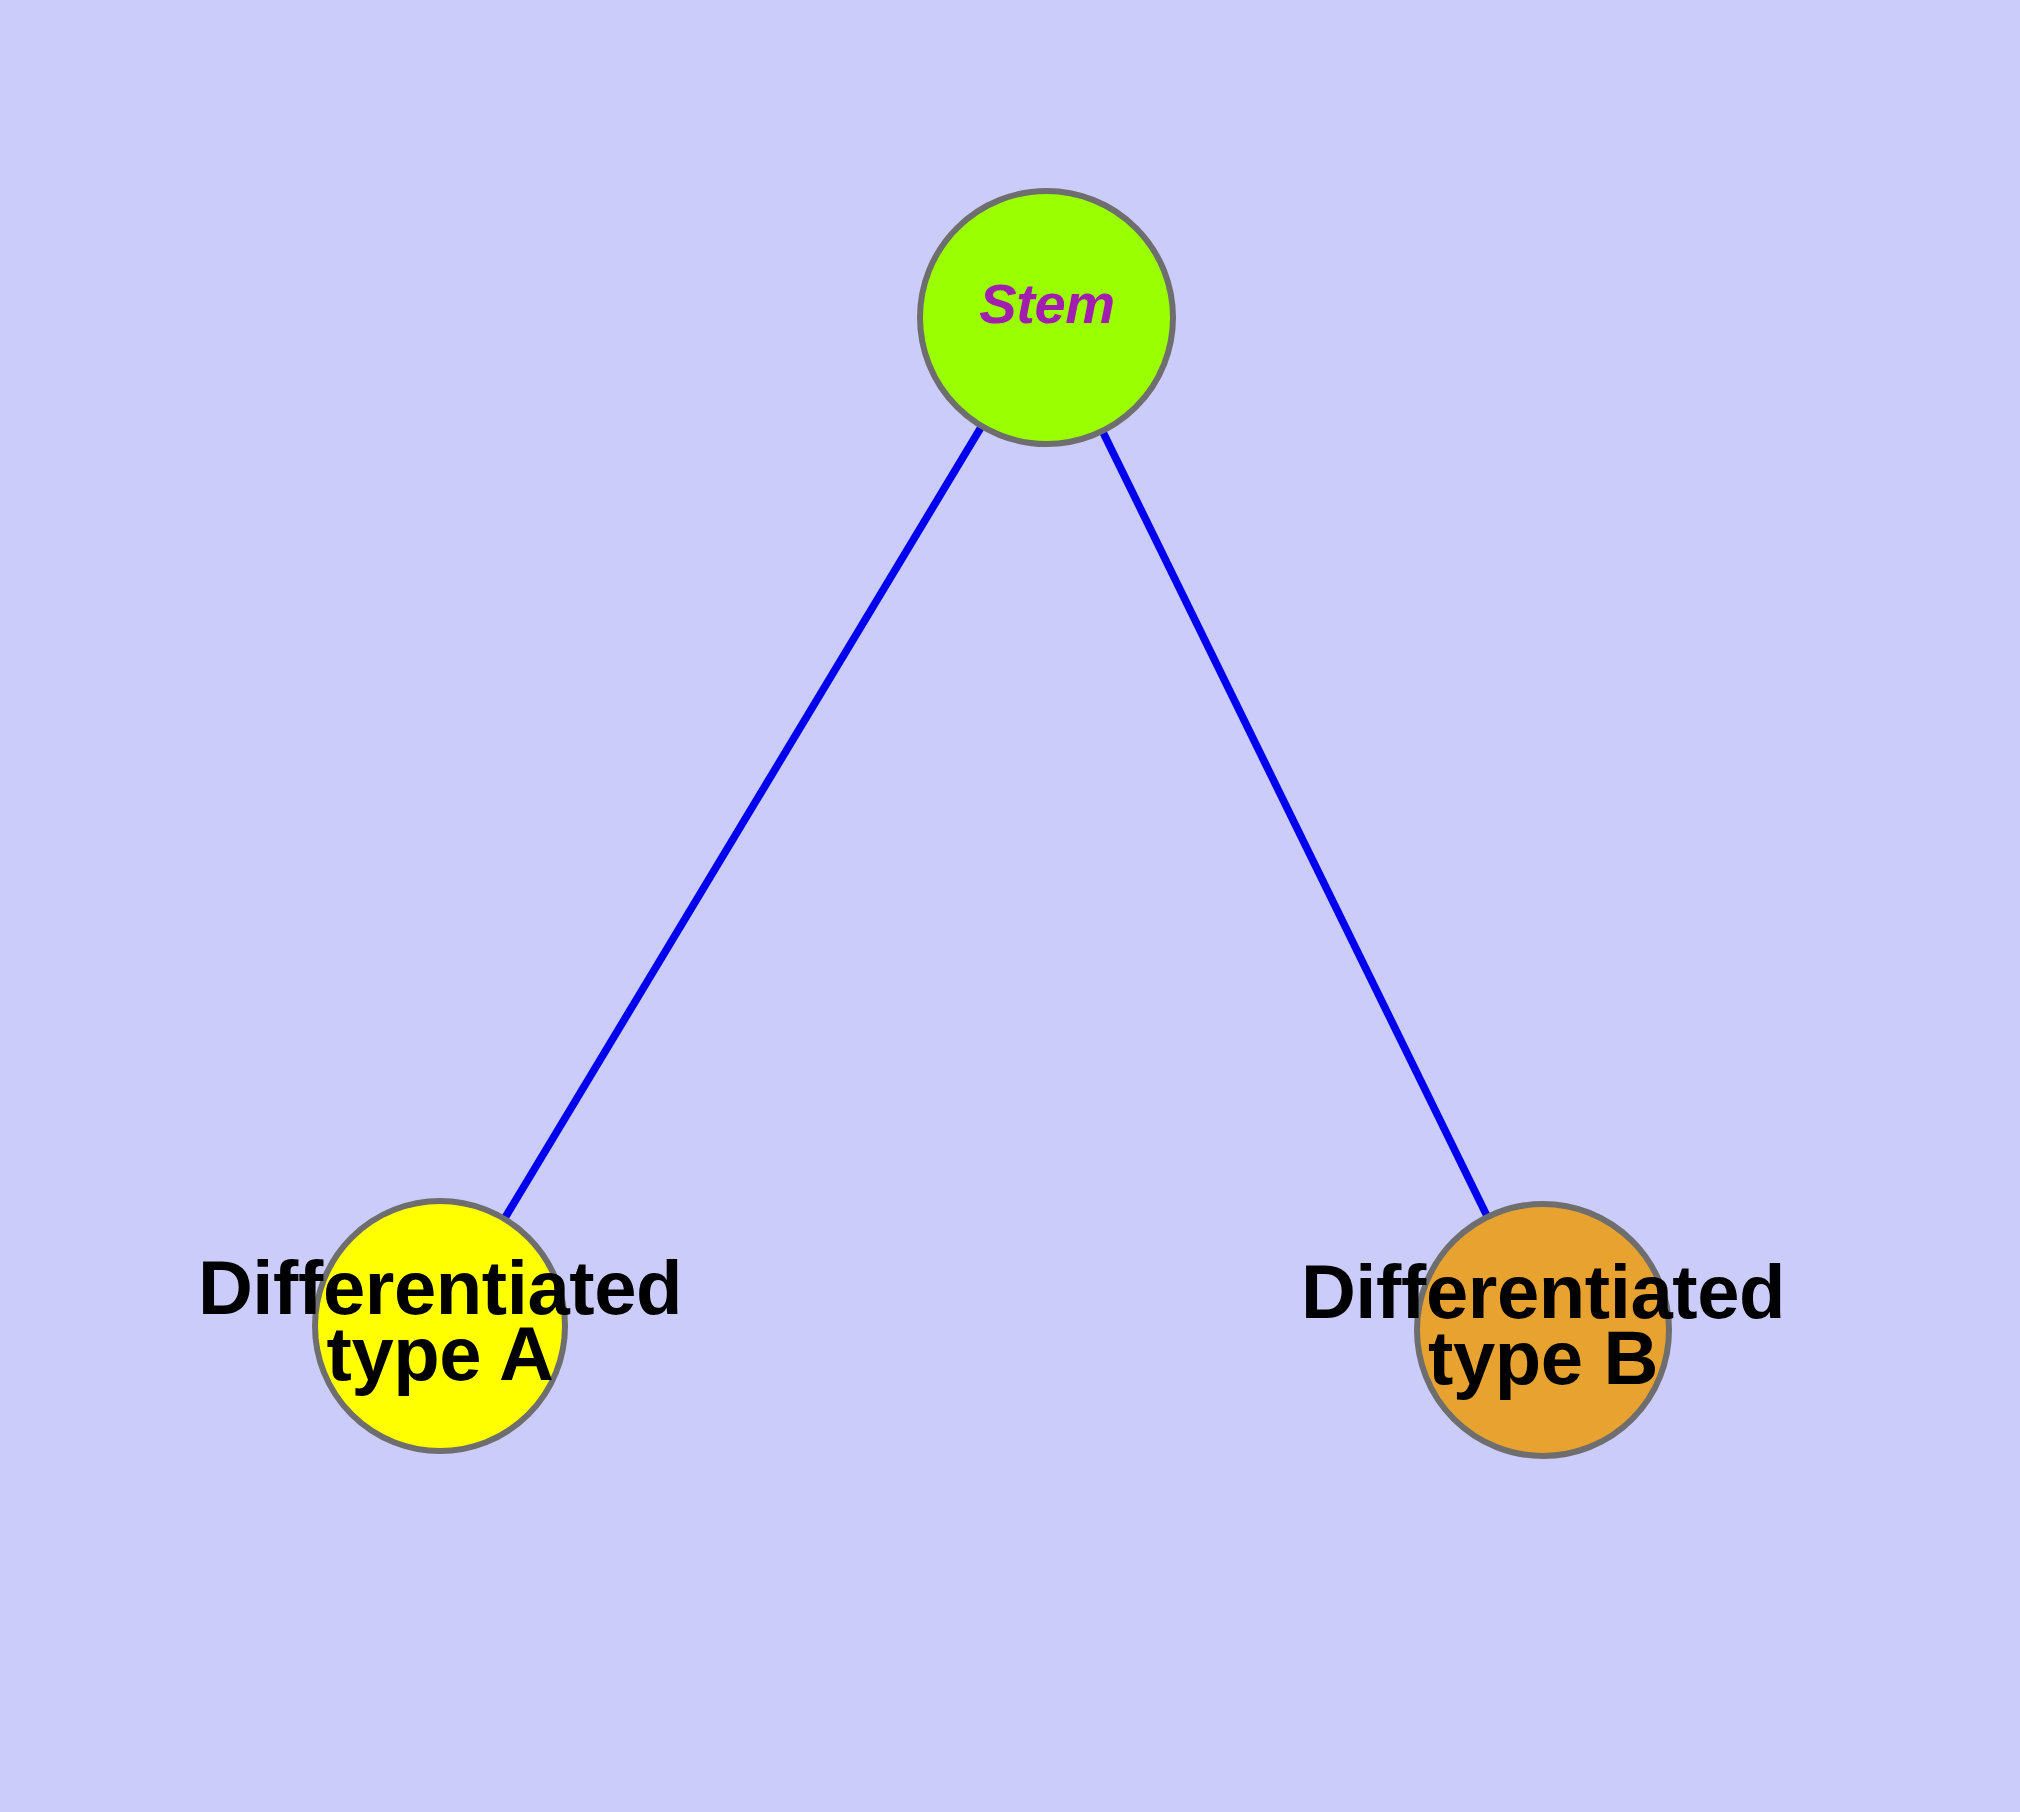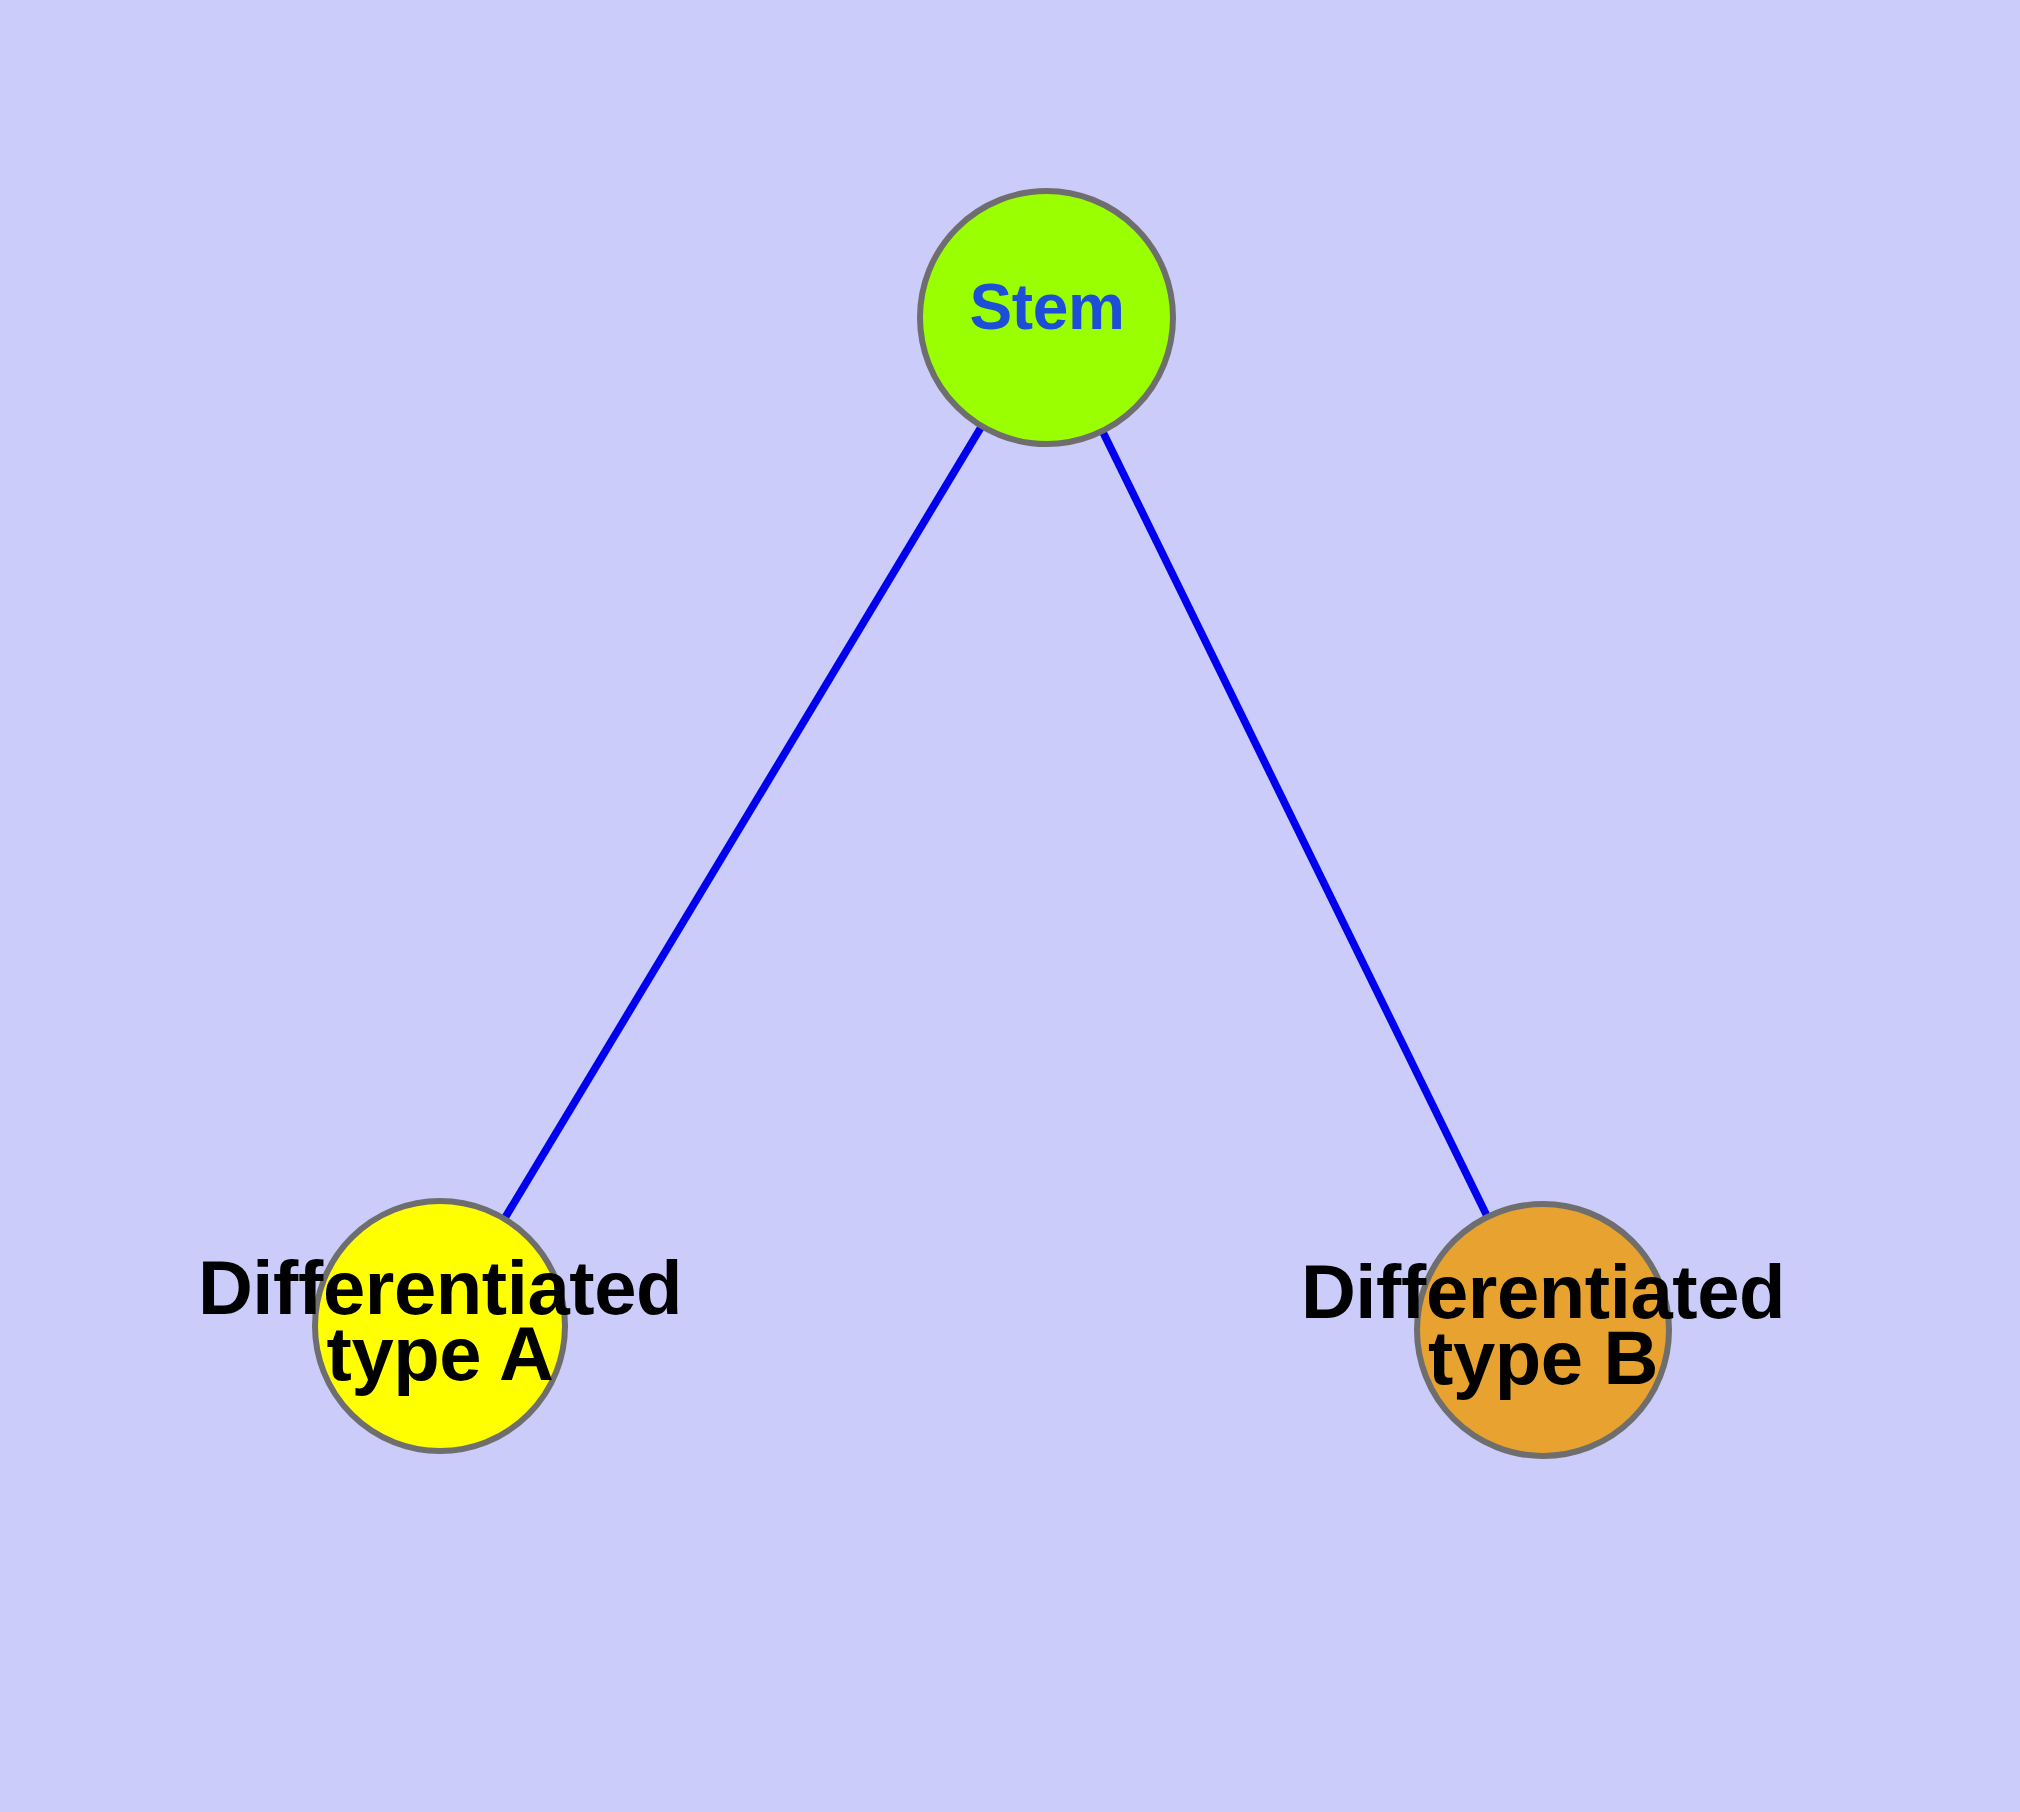--- a/index.html
+++ b/index.html
@@ -48,20 +48,20 @@
 
   <svg id="edge-layer" viewBox="0 0 2384 2138" width="2021" height="1812" xmlns="http://www.w3.org/2000/svg">
     <line id="edge-stem-to-a" x1="1158.1349969858738" y1="502.643140480162" x2="594.8332580072251" y2="1438.070190264538" stroke="#0000ee" stroke-width="9" stroke-linecap="butt"></line>
     <line id="edge-stem-to-b" x1="1300.5568498987964" y1="508.80321158831237" x2="1754.8831289595848" y2="1436.0947965431528" stroke="#0000ee" stroke-width="9" stroke-linecap="butt"></line>
   </svg>
 
   <div id="node-stem" class="node" style="left: 917px; top: 188px; width: 259px; height: 259px; background: rgb(154, 255, 0); border-color: rgb(110, 110, 110);"></div>
   <div id="node-diff_a" class="node" style="left: 312px; top: 1198px; width: 256px; height: 256px; background: rgb(255, 255, 0); border-color: rgb(110, 110, 110);"></div>
   <div id="node-diff_b" class="node" style="left: 1414px; top: 1201px; width: 258px; height: 258px; background: rgb(232, 162, 48); border-color: rgb(110, 110, 110);"></div>
 
-  <div id="label-stem" class="node-label" style="font-size: 64px; color: #1d4ed8; width: 848px; left: 623px; top: 280px;">Stem</div>
+  <div id="label-stem" class="node-label" style="font-size: 56px; color: #a21caf; width: 848px; left: 623px; top: 280px; font-style: italic;">Stem</div>
   <div id="label-diff_a" class="node-label" style="font-size: 76px; color: rgb(0, 0, 0); width: 848px; left: 16px; top: 1255px;">Differentiated
 type A</div>
   <div id="label-diff_b" class="node-label" style="font-size: 76px; color: rgb(0, 0, 0); width: 848px; left: 1119px; top: 1259px;">Differentiated
 type B</div>
 
 </div>
 
 
 </body></html>

